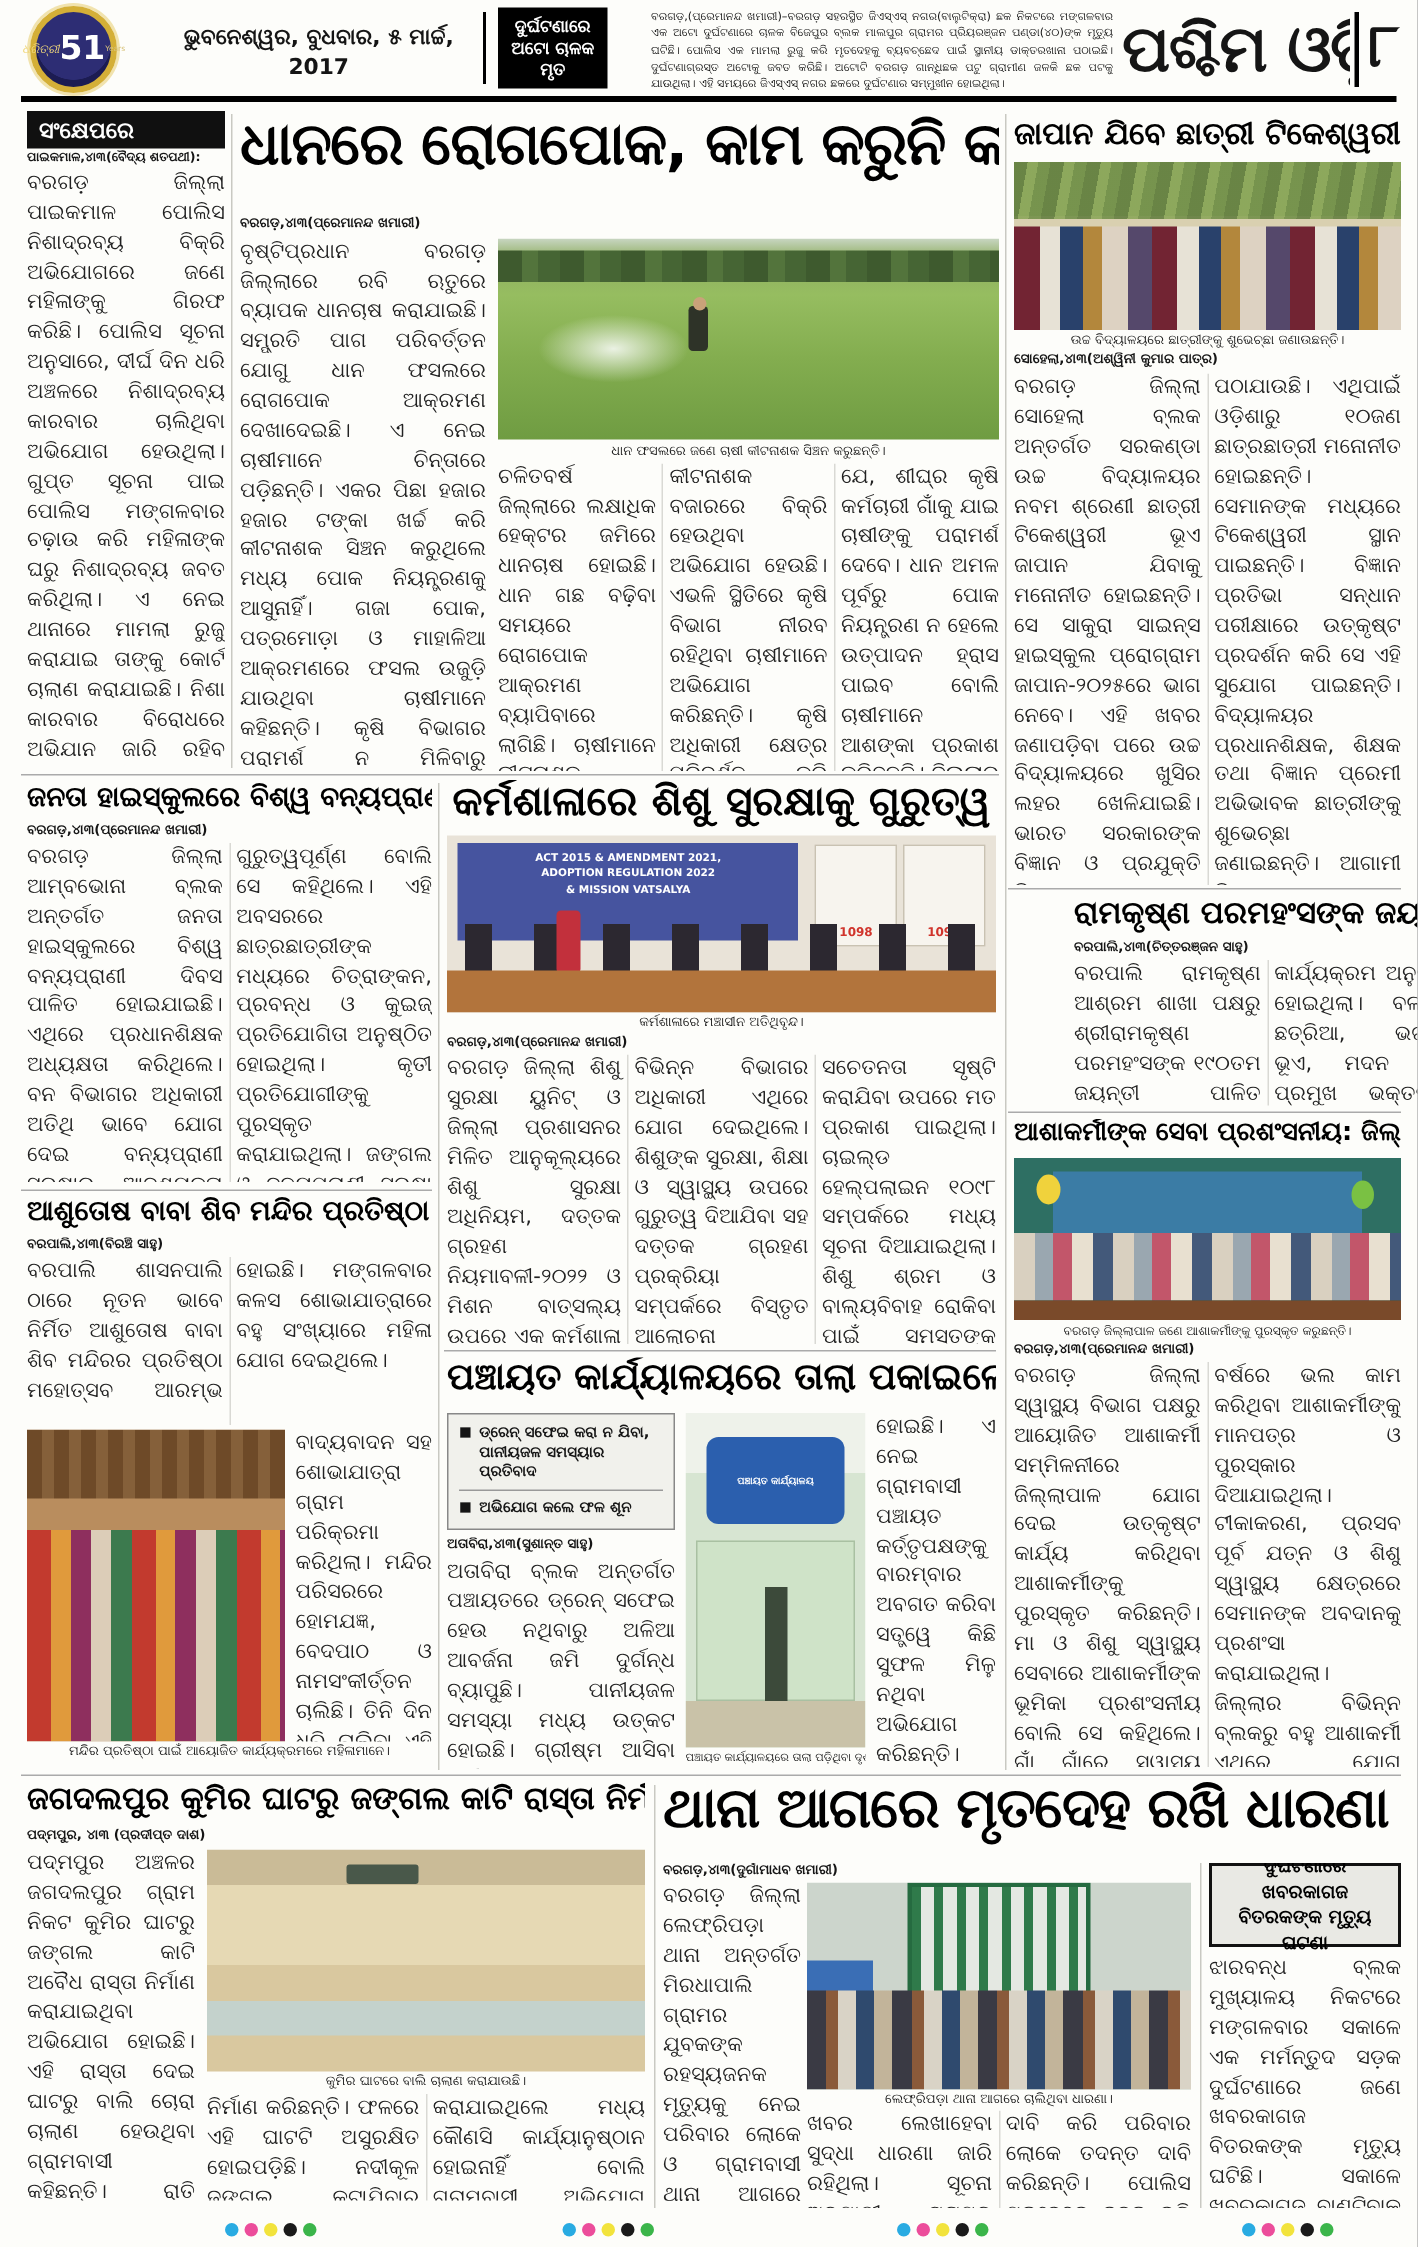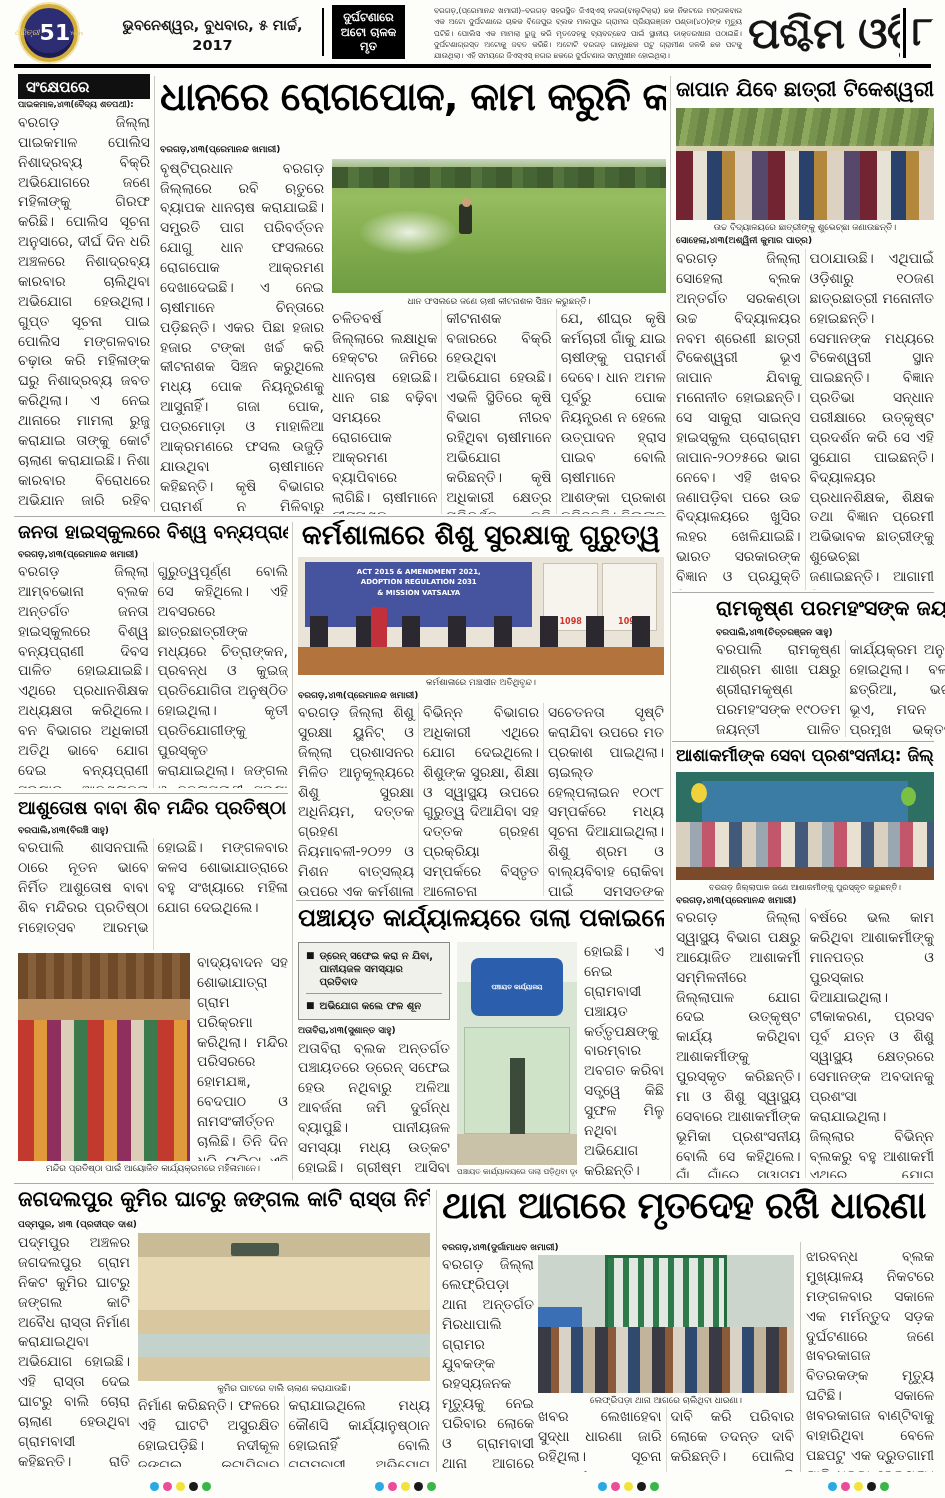--- a/index.html
+++ b/index.html
@@ -177,21 +177,21 @@
     </div>
     <div class="caption" style="height:15px;line-height:15px">ମନ୍ଦିର ପ୍ରତିଷ୍ଠା ପାଇଁ ଆୟୋଜିତ କାର୍ଯ୍ୟକ୍ରମରେ ମହିଳାମାନେ।</div>
   </div>
   <div class="abs vrule" style="left:292px;top:522px;width:1px;height:658px"></div>
 
   <div class="abs story" style="left:298px;top:520px;width:366px;height:376px">
     <div class="headline" style="font-size:27px;height:37px;text-align:center;white-space:nowrap">କର୍ମଶାଳାରେ ଶିଶୁ ସୁରକ୍ଷାକୁ ଗୁରୁତ୍ୱ</div>
     <div class="photo ph-workshop" style="height:118px">
       <div class="banner">
         <span>ACT 2015 &amp; AMENDMENT 2021,</span><br>
-        <span>ADOPTION REGULATION 2031</span><br>
+        <span>ADOPTION REGULATION 2022</span><br>
         <span>&amp; MISSION VATSALYA</span>
       </div>
       <div class="poster" style="right:18%">1098</div>
       <div class="poster" style="right:2%">1098</div>
       <div class="heads"></div>
       <div class="speaker"></div>
       <div class="table"></div>
     </div>
     <div class="caption" style="height:15px;line-height:15px">କର୍ମଶାଳାରେ ମଞ୍ଚାସୀନ ଅତିଥିବୃନ୍ଦ।</div>
     <div class="byline" style="height:13px">ବରଗଡ଼,୪ା୩(ପ୍ରେମାନନ୍ଦ ଖମାରୀ)</div>
@@ -283,20 +283,21 @@
           <div class="crowd"></div>
         </div>
         <div class="caption" style="height:14px;line-height:14px">ଲେଫ୍ରିପଡ଼ା ଥାନା ଆଗରେ ଚାଲିଥିବା ଧାରଣା।</div>
         <div class="body-text cols-2 grow">ଖବର ଲେଖାହେବା ସୁଦ୍ଧା ଧାରଣା ଜାରି ରହିଥିଲା। ସୂଚନା ଅନୁଯାୟୀ, ଗ୍ରାମର ଯୁବକ ରବି ବାରିକ(୩୫) ଏକ ବାଇକ୍‌ରେ ଘରକୁ ଫେରୁଥିବା ବେଳେ ସନ୍ଦିଗ୍ଧ ଅବସ୍ଥାରେ ତାଙ୍କ ମୃତଦେହ ରାସ୍ତାକଡ଼ରୁ ମିଳିଥିଲା। ଏହାକୁ ହତ୍ୟା ବୋଲି ଦାବି କରି ପରିବାର ଲୋକେ ତଦନ୍ତ ଦାବି କରିଛନ୍ତି। ପୋଲିସ ମୃତଦେହକୁ ଜବତ କରି ବ୍ୟବଚ୍ଛେଦ ପାଇଁ ପଠାଇଛି। ଉଚ୍ଚସ୍ତରୀୟ ତଦନ୍ତ ପ୍ରତିଶ୍ରୁତି ପରେ ଧାରଣା ହଟିଥିଲା। ଘଟଣାସ୍ଥଳରେ ଅତିରିକ୍ତ ପୋଲିସ ମୁତୟନ କରାଯାଇଛି।</div>
       </div>
     </div>
   </div>
   <div class="abs vrule" style="left:800px;top:1242px;width:1px;height:230px"></div>
 
   <div class="abs story" style="left:806px;top:1242px;width:128px;height:230px">
+    <div class="headbox" style="height:56px;flex:none">ଦୁର୍ଘଟଣାରେ ଖବରକାଗଜ ବିତରକଙ୍କ ମୃତ୍ୟୁ ଘଟଣା</div>
     <div class="body-text grow" style="margin-top:5px">ଝାରବନ୍ଧ ବ୍ଲକ ମୁଖ୍ୟାଳୟ ନିକଟରେ ମଙ୍ଗଳବାର ସକାଳେ ଏକ ମର୍ମନ୍ତୁଦ ସଡ଼କ ଦୁର୍ଘଟଣାରେ ଜଣେ ଖବରକାଗଜ ବିତରକଙ୍କ ମୃତ୍ୟୁ ଘଟିଛି। ସକାଳେ ଖବରକାଗଜ ବାଣ୍ଟିବାକୁ ବାହାରିଥିବା ବେଳେ ପଛପଟୁ ଏକ ଦ୍ରୁତଗାମୀ ଗାଡ଼ି ଧକ୍କା ଦେଇଥିଲା। ଗୁରୁତର ଅବସ୍ଥାରେ ତାଙ୍କୁ ଡାକ୍ତରଖାନା ନିଆଯାଉଥିବା ବେଳେ ବାଟରେ ତାଙ୍କର ମୃତ୍ୟୁ ଘଟିଥିଲା। ପୋଲିସ ମାମଲା ରୁଜୁ କରି ତଦନ୍ତ ଆରମ୍ଭ କରିଛି। ଏହି ଘଟଣାରେ ଅଞ୍ଚଳରେ ଶୋକର ଛାୟା ଖେଳିଯାଇଛି।</div>
   </div>
 
   <div class="dots" style="left:150px;top:1482px">
     <span class="dot d-c"></span>
       <span class="dot d-m"></span>
       <span class="dot d-y"></span>
       <span class="dot d-k"></span>
       <span class="dot d-g"></span>
   </div>

